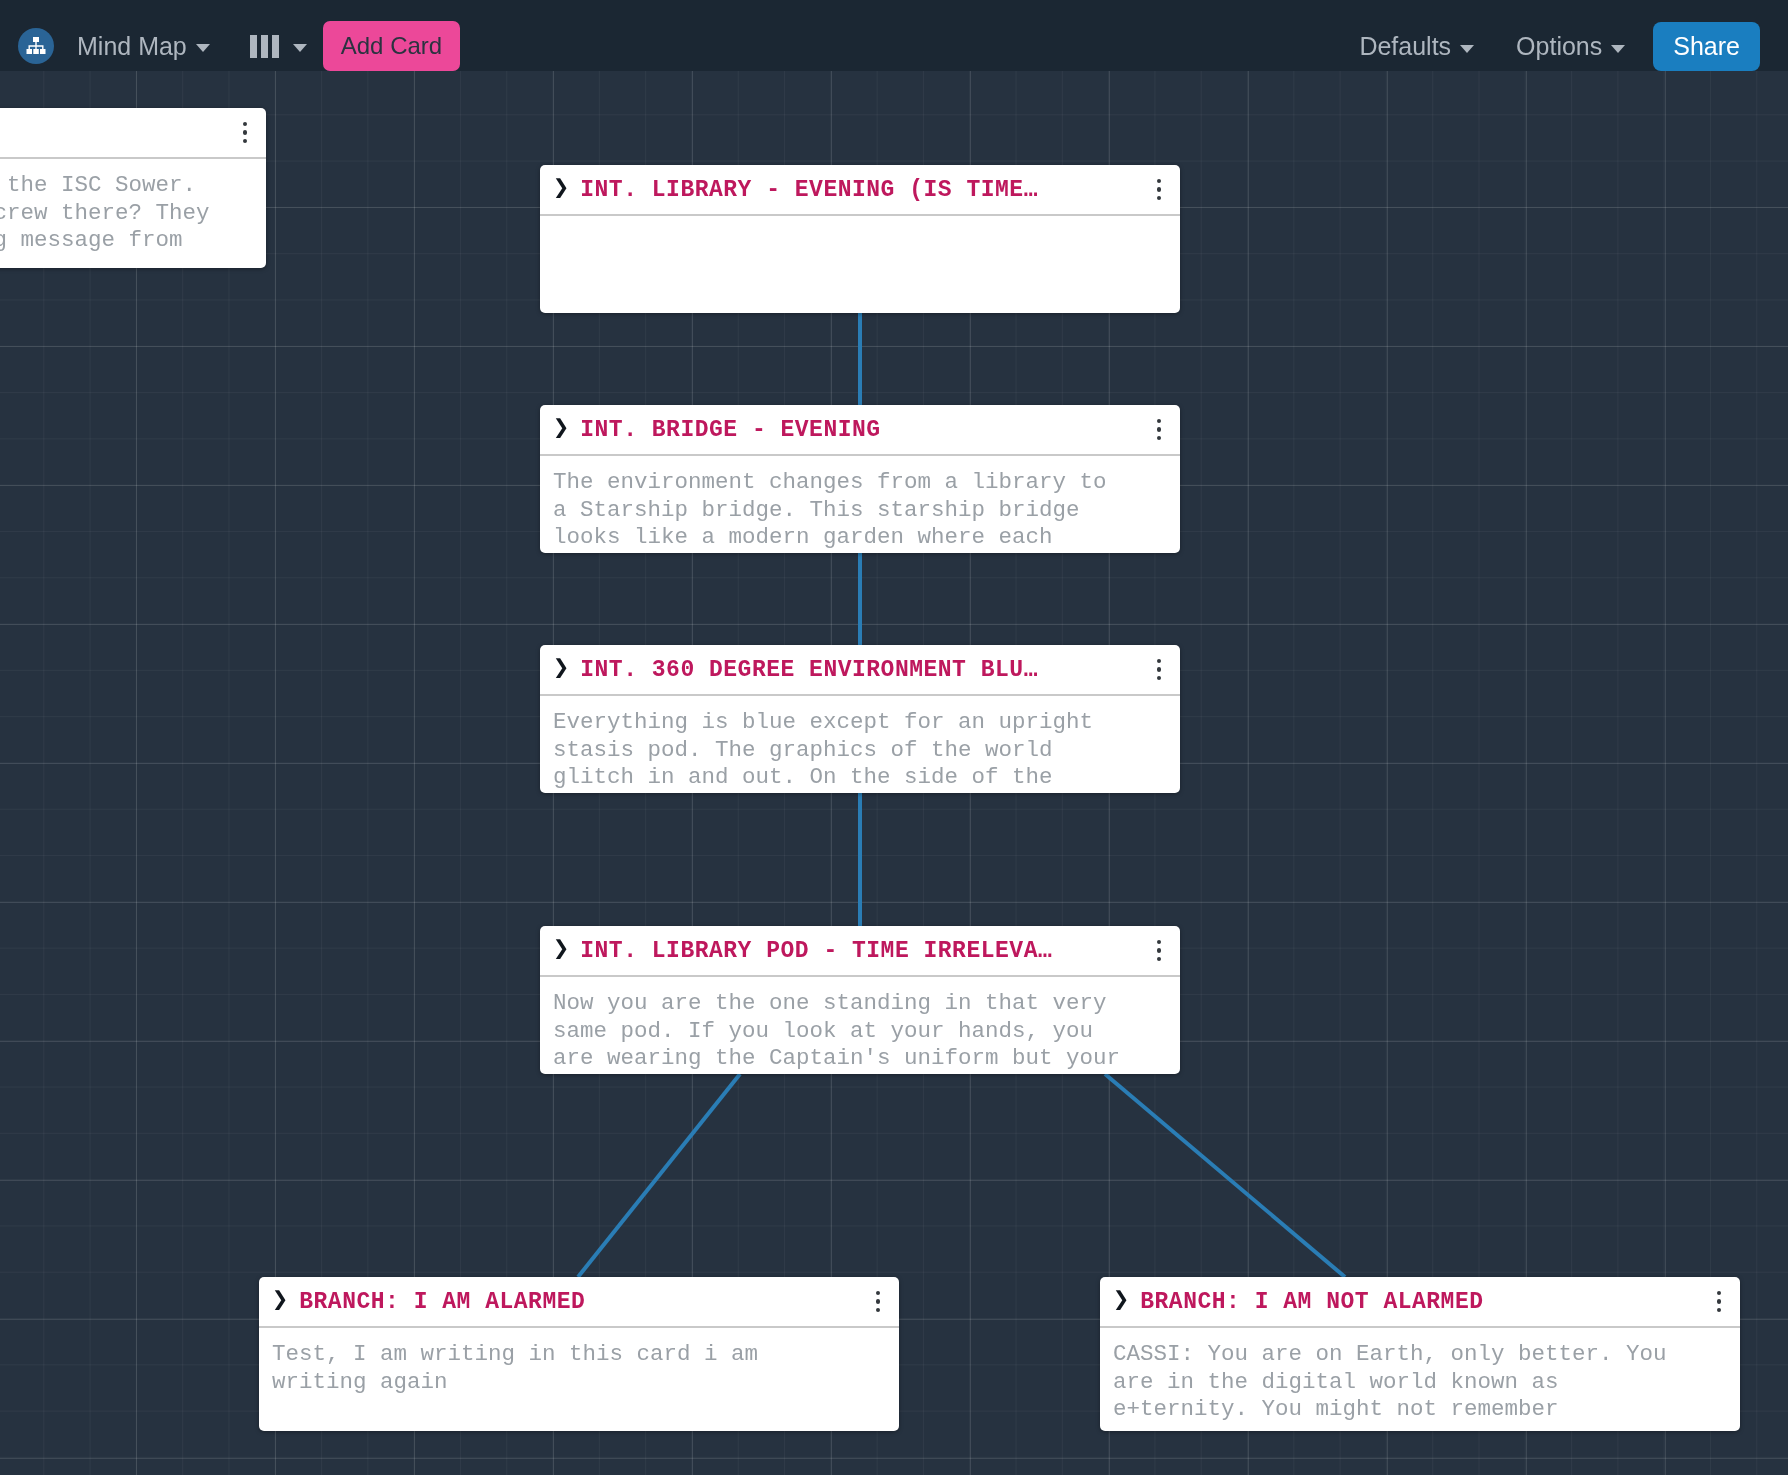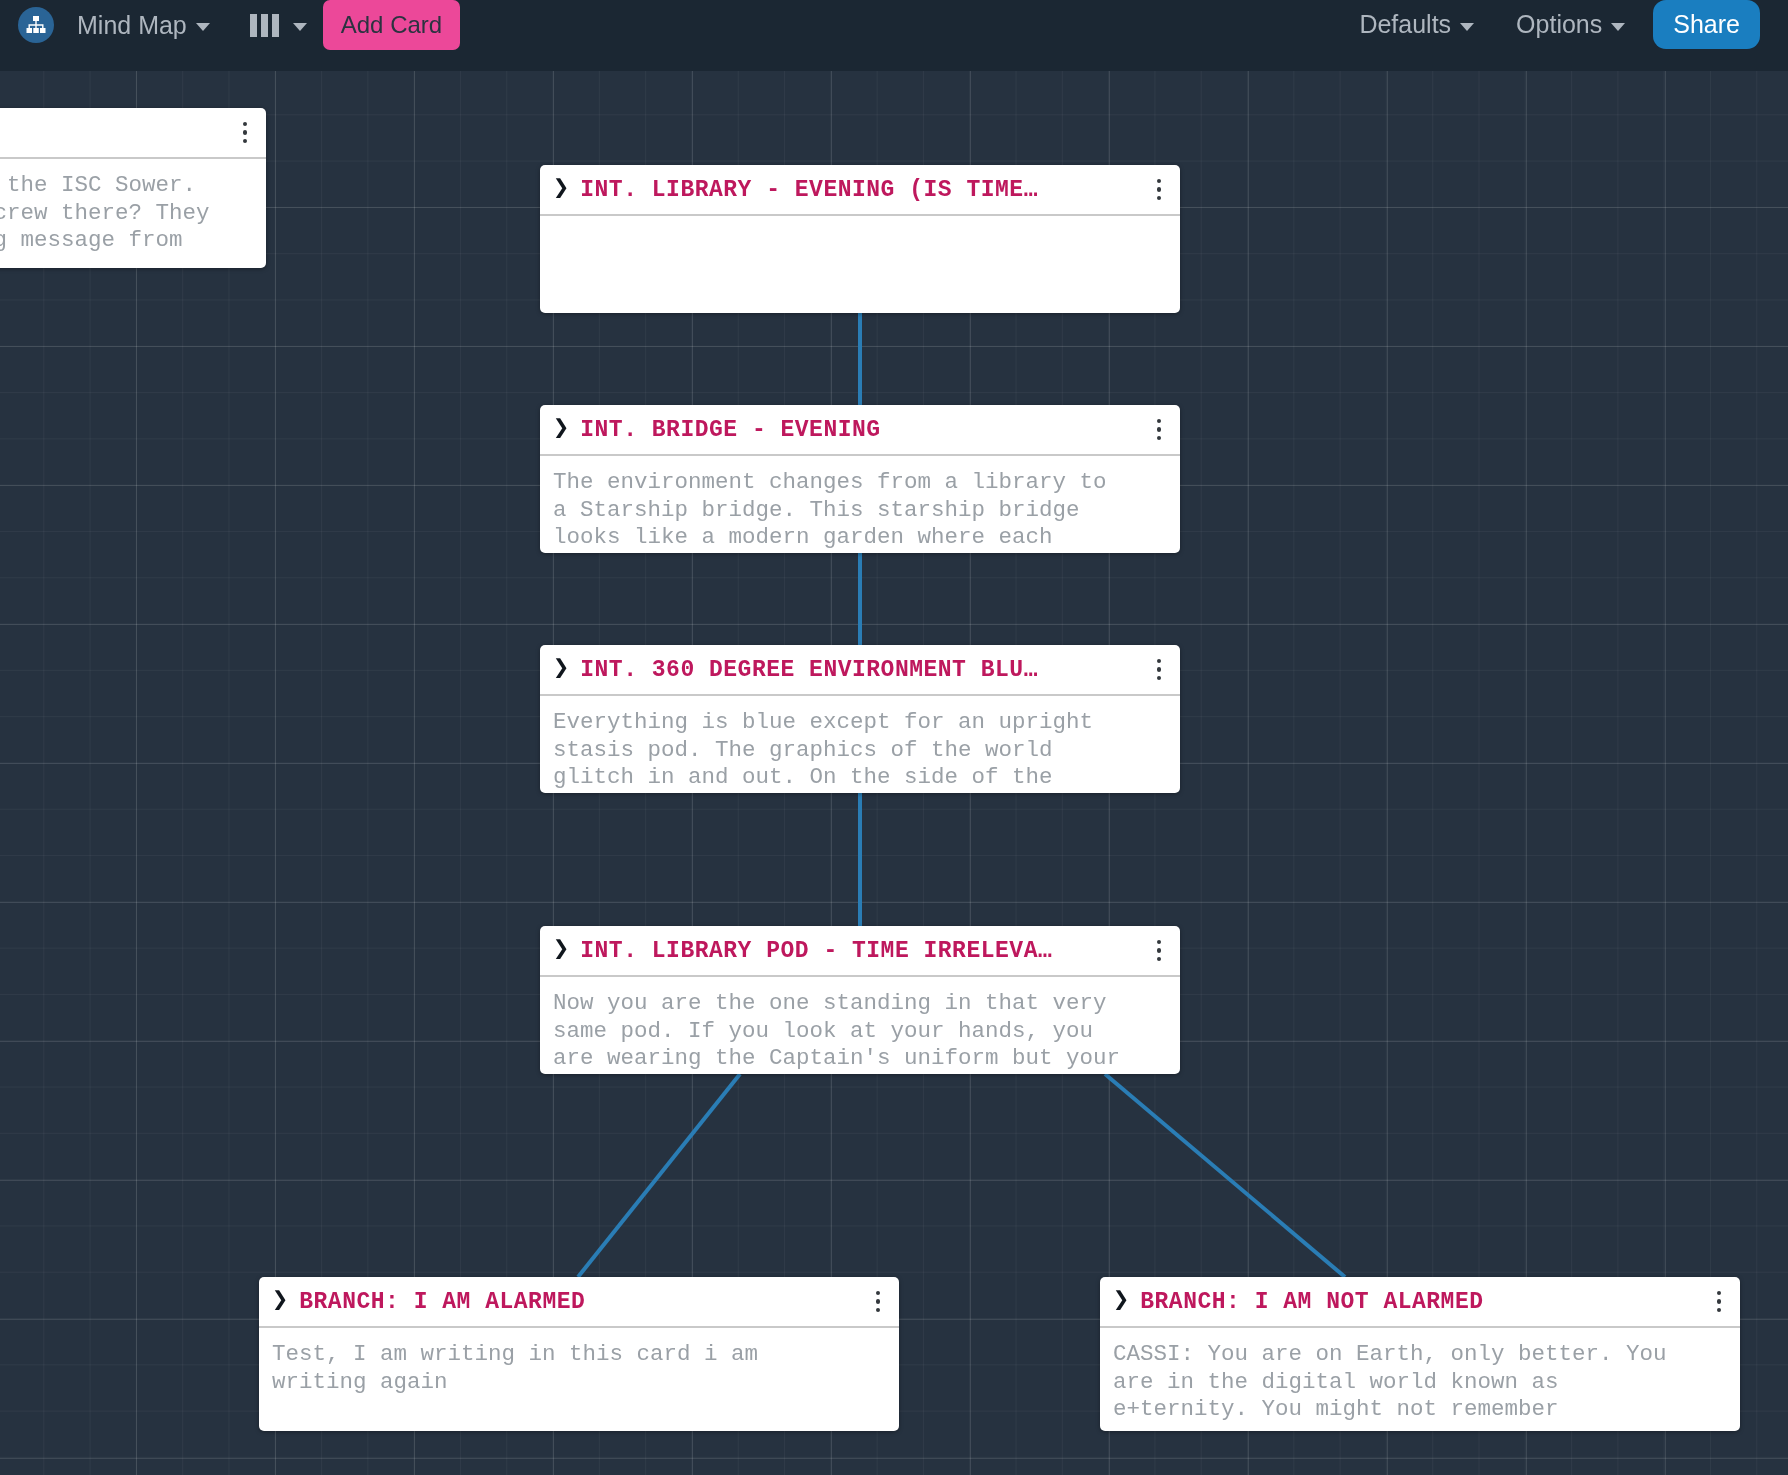--- a/index.html
+++ b/index.html
@@ -16,21 +16,21 @@
   }
 
   
   #toolbar {
     position: absolute;
     left: 0; top: 0;
     width: 1788px;
     height: 71px;
     background: #1b2733;
     display: flex;
-    align-items: flex-start;
+    align-items: flex-end;
     z-index: 50;
     box-sizing: border-box;
     padding: 0 28px 0 18px;
   }
   .tb-left { display: flex; align-items: center; gap: 0; }
   .tb-spacer { flex: 1 1 auto; }
   .tb-right { display: flex; align-items: center; gap: 0; }
 
   .app-icon {
     width: 36px; height: 36px;
@@ -84,21 +84,21 @@
     cursor: pointer;
     font-family: "Liberation Sans", sans-serif;
     white-space: nowrap;
   }
   .share-btn {
     margin-left: 18px;
     background: #1a7ec0;
     color: #ffffff;
     font-size: 25px;
     border: none;
-    border-radius: 13px;
+    border-radius: 8px;
     padding: 10px 20px;
     cursor: pointer;
     font-family: "Liberation Sans", sans-serif;
     white-space: nowrap;
   }
   .tb-right .tb-menu { margin-left: 22px; }
 
   
   #canvas {
     position: absolute;

